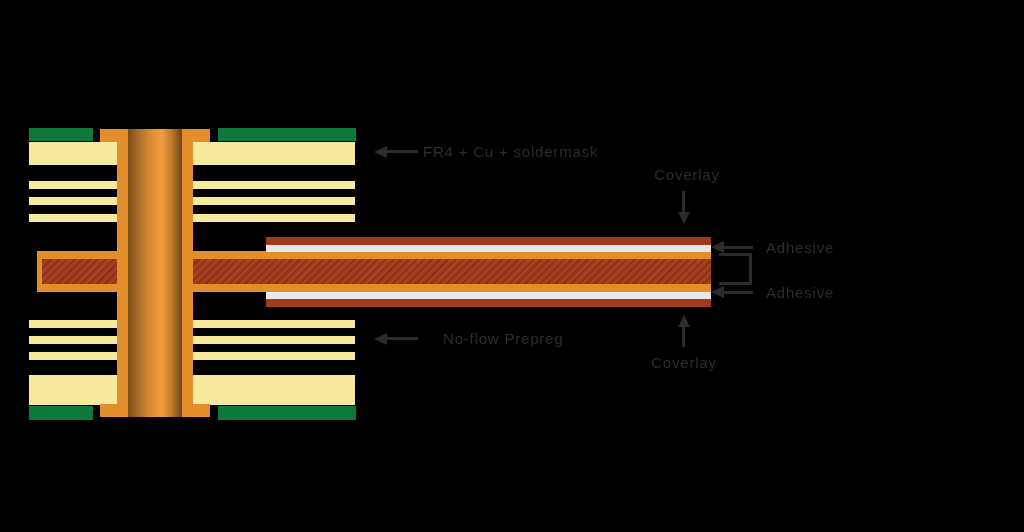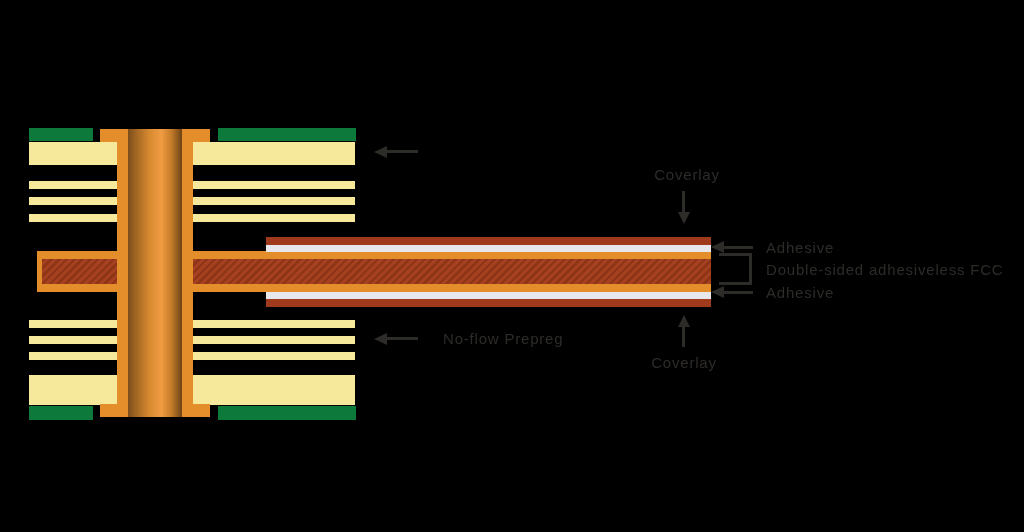--- a/index.html
+++ b/index.html
@@ -61,31 +61,31 @@
   <div class="r green" style="left:29px;top:406px;width:64px;height:14px"></div>
   <div class="r green" style="left:218px;top:406px;width:138px;height:14px"></div>
 
   <div class="r copper" style="left:100px;top:129px;width:110px;height:13px"></div>
   <div class="r copper" style="left:100px;top:404px;width:110px;height:13px"></div>
   <div class="r copper" style="left:117px;top:129px;width:76px;height:288px"></div>
   <div class="r barrel-inner" style="left:128px;top:129px;width:54px;height:288px"></div>
 
   <div class="tri tri-left" style="left:374px;top:146px"></div>
   <div class="line" style="left:386px;top:150px;width:32px;height:3px"></div>
+  <span class="lbl" style="left:423px;top:143px">FR4 + Cu + soldermask</span>
 
   <span class="lbl" style="left:652px;top:166px;width:70px;text-align:center">Coverlay</span>
   <div class="line" style="left:682px;top:191px;width:3px;height:21px"></div>
   <div class="tri tri-down" style="left:678px;top:212px"></div>
 
   <div class="tri tri-left" style="left:711px;top:241px"></div>
   <div class="line" style="left:722px;top:246px;width:31px;height:3px"></div>
   <span class="lbl" style="left:766px;top:239px">Adhesive</span>
 
   <div class="bracket"></div>
-  <span class="lbl" style="left:766px;top:261px">Double-sided adhesiveless FCC</span>
 
   <div class="tri tri-left" style="left:711px;top:286px"></div>
   <div class="line" style="left:722px;top:291px;width:31px;height:3px"></div>
   <span class="lbl" style="left:766px;top:284px">Adhesive</span>
 
   <div class="tri tri-up" style="left:678px;top:315px"></div>
   <div class="line" style="left:682px;top:326px;width:3px;height:21px"></div>
   <span class="lbl" style="left:649px;top:354px;width:70px;text-align:center">Coverlay</span>
 
   <div class="tri tri-left" style="left:374px;top:333px"></div>

